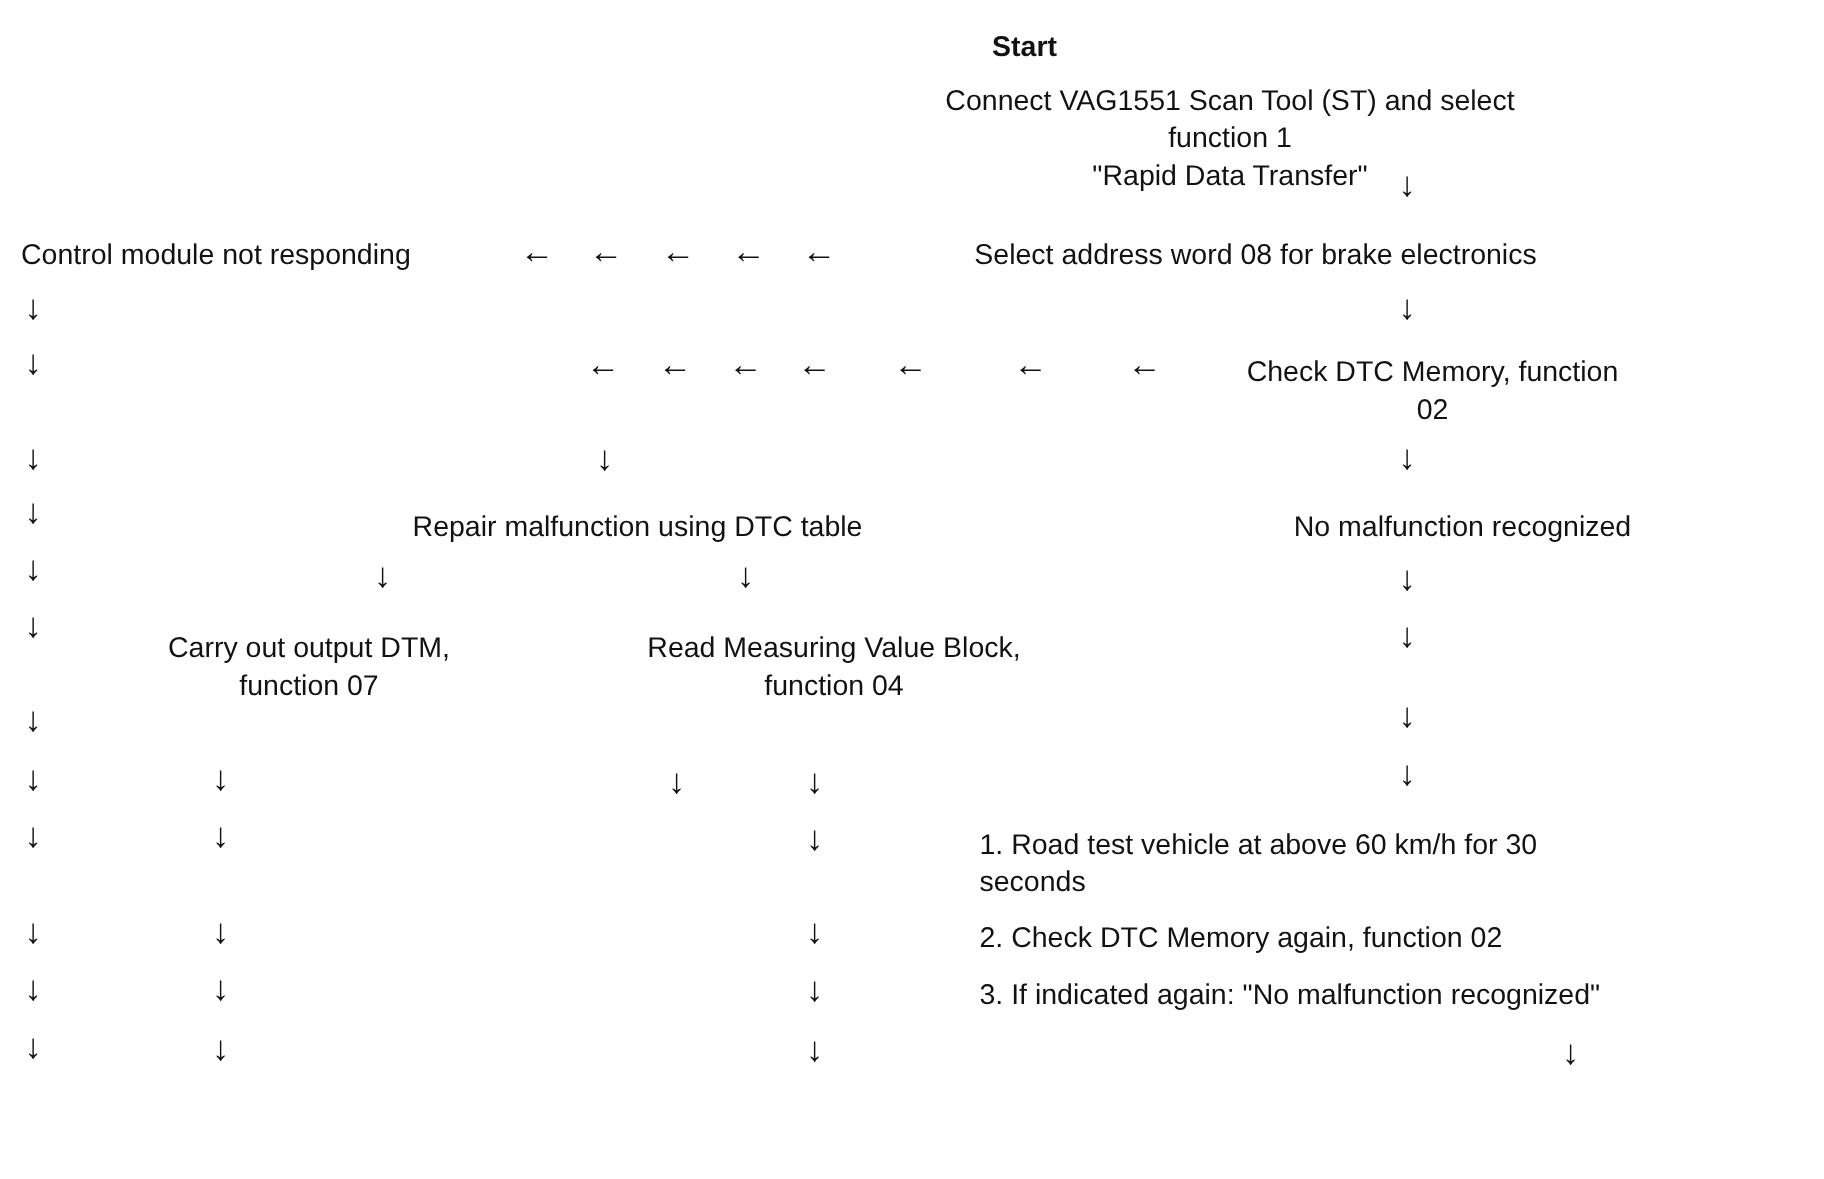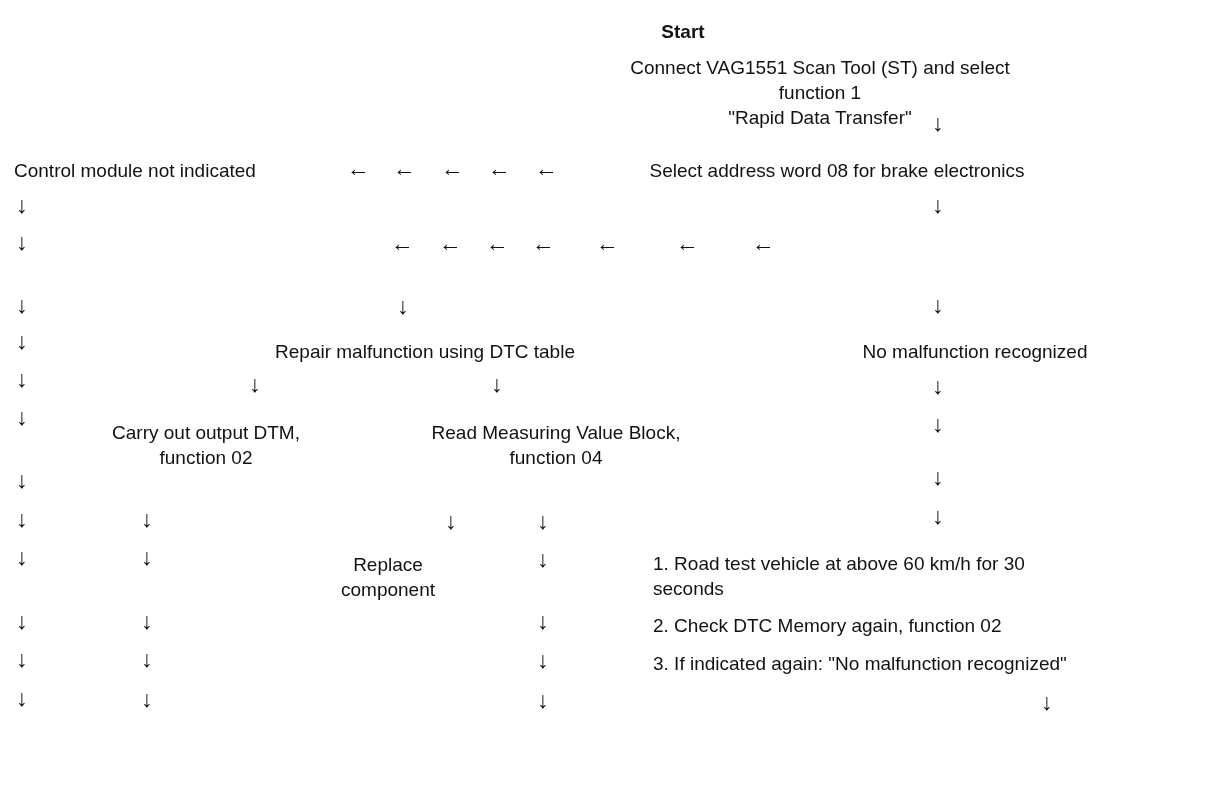--- a/index.html
+++ b/index.html
@@ -21,30 +21,30 @@
   }
 </style>
 </head>
 <body>
 
 <div id="canvas">
 
   <div class="node center bold" style="left:683px;top:19px">Start</div>
   <div class="node center" style="left:820px;top:55px">Connect VAG1551 Scan Tool (ST) and select function 1
 "Rapid Data Transfer"</div>
-  <div class="node" style="left:14px;top:158px">Control module not indicated</div>
+  <div class="node" style="left:14px;top:158px">Control module not responding</div>
   <div class="node center" style="left:837px;top:158px">Select address word 08 for brake electronics</div>
+  <div class="node center" style="left:955px;top:236px">Check DTC Memory, function
+02</div>
   <div class="node center" style="left:975px;top:339px">No malfunction recognized</div>
   <div class="node center" style="left:425px;top:339px">Repair malfunction using DTC table</div>
   <div class="node center" style="left:206px;top:420px">Carry out output DTM,
-function 02</div>
+function 07</div>
   <div class="node center" style="left:556px;top:420px">Read Measuring Value Block,
 function 04</div>
-  <div class="node center" style="left:388px;top:552px">Replace
-component</div>
   <div class="node" style="left:653px;top:551px">1. Road test vehicle at above 60 km/h for 30
 seconds</div>
   <div class="node" style="left:653px;top:613px">2. Check DTC Memory again, function 02</div>
   <div class="node" style="left:653px;top:651px">3. If indicated again: "No malfunction recognized"</div>
 
   <div class="node bold" style="left:14px;top:732px">A</div>
   <div class="node center" style="left:146px;top:732px">B</div>
   <div class="node center bold" style="left:543px;top:732px">C</div>
   <div class="node center bold" style="left:1047px;top:732px">D</div>
 

